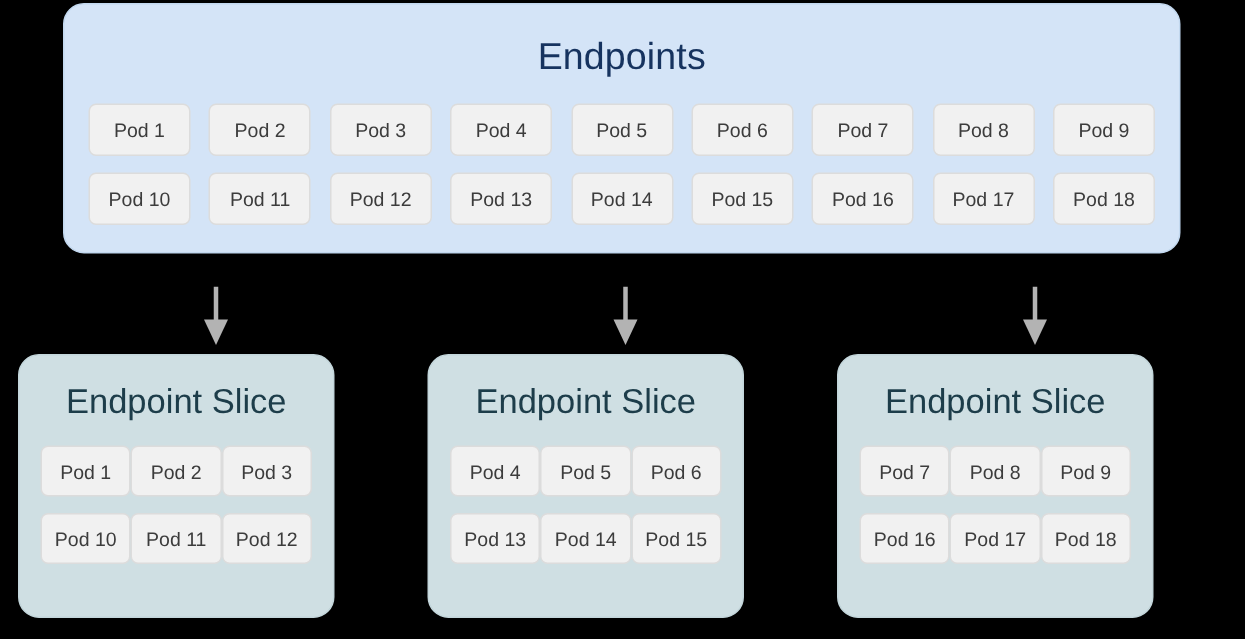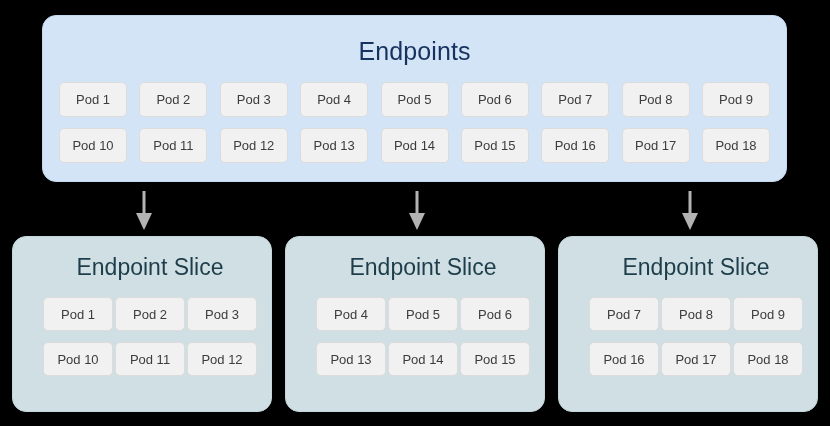--- a/index.html
+++ b/index.html
@@ -16,21 +16,21 @@
     position: relative;
     width: 830px;
     height: 426px;
     background: #000000;
   }
 
   
   .endpoints-box {
     position: absolute;
     left: 42px;
-    top: 15px;
+    top: 2px;
     width: 745px;
     height: 167px;
     background: #d4e4f7;
     border: 1px solid #c2d8ef;
     border-radius: 14px;
   }
 
   .endpoints-title {
     width: 100%;
     text-align: center;
@@ -77,26 +77,25 @@
     height: 40px;
   }
   .arrow-1 { left: 132px; }
   .arrow-2 { left: 405px; }
   .arrow-3 { left: 678px; }
 
   
   .slice-box {
     position: absolute;
     top: 236px;
-    width: 260px;
+    width: 211px;
     height: 176px;
     background: #cfdfe3;
     border: 1px solid #c3d6db;
     border-radius: 14px;
-    padding-left: 16px;
   }
 
   .slice-1 { left: 12px; }
   .slice-2 { left: 285px; }
   .slice-3 { left: 558px; }
 
   .slice-title {
     width: 100%;
     text-align: center;
     font-size: 23px;

